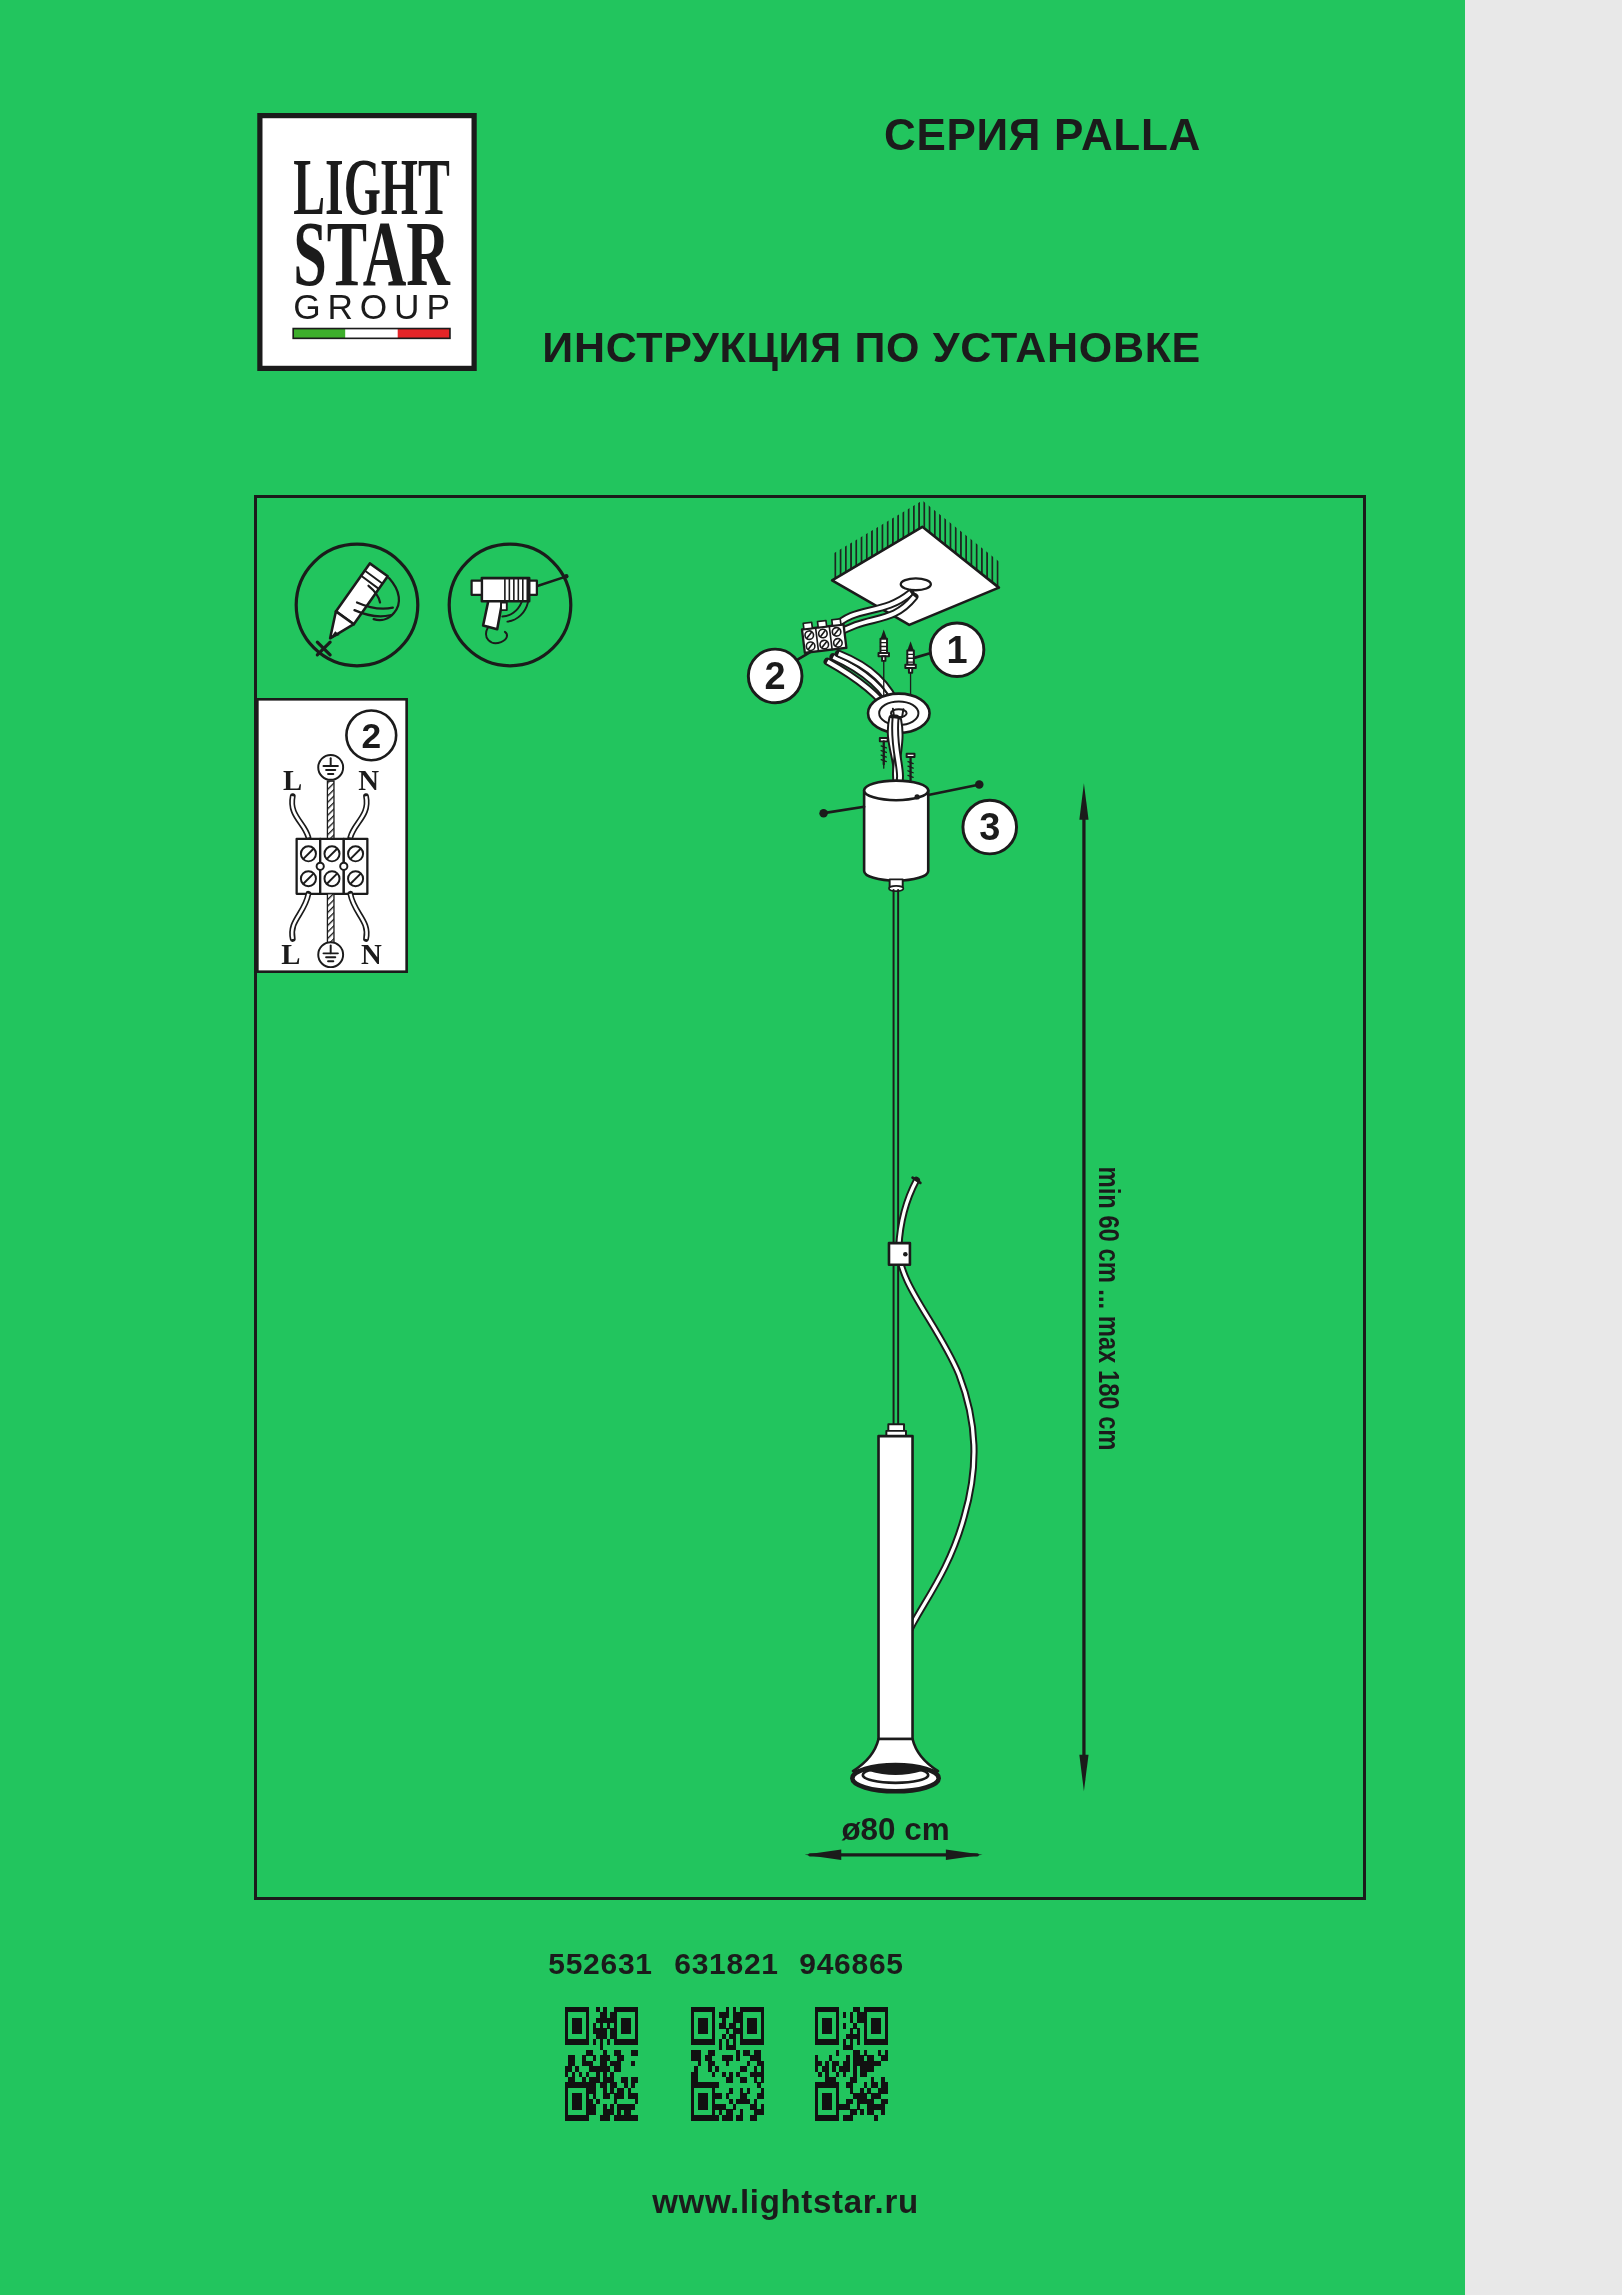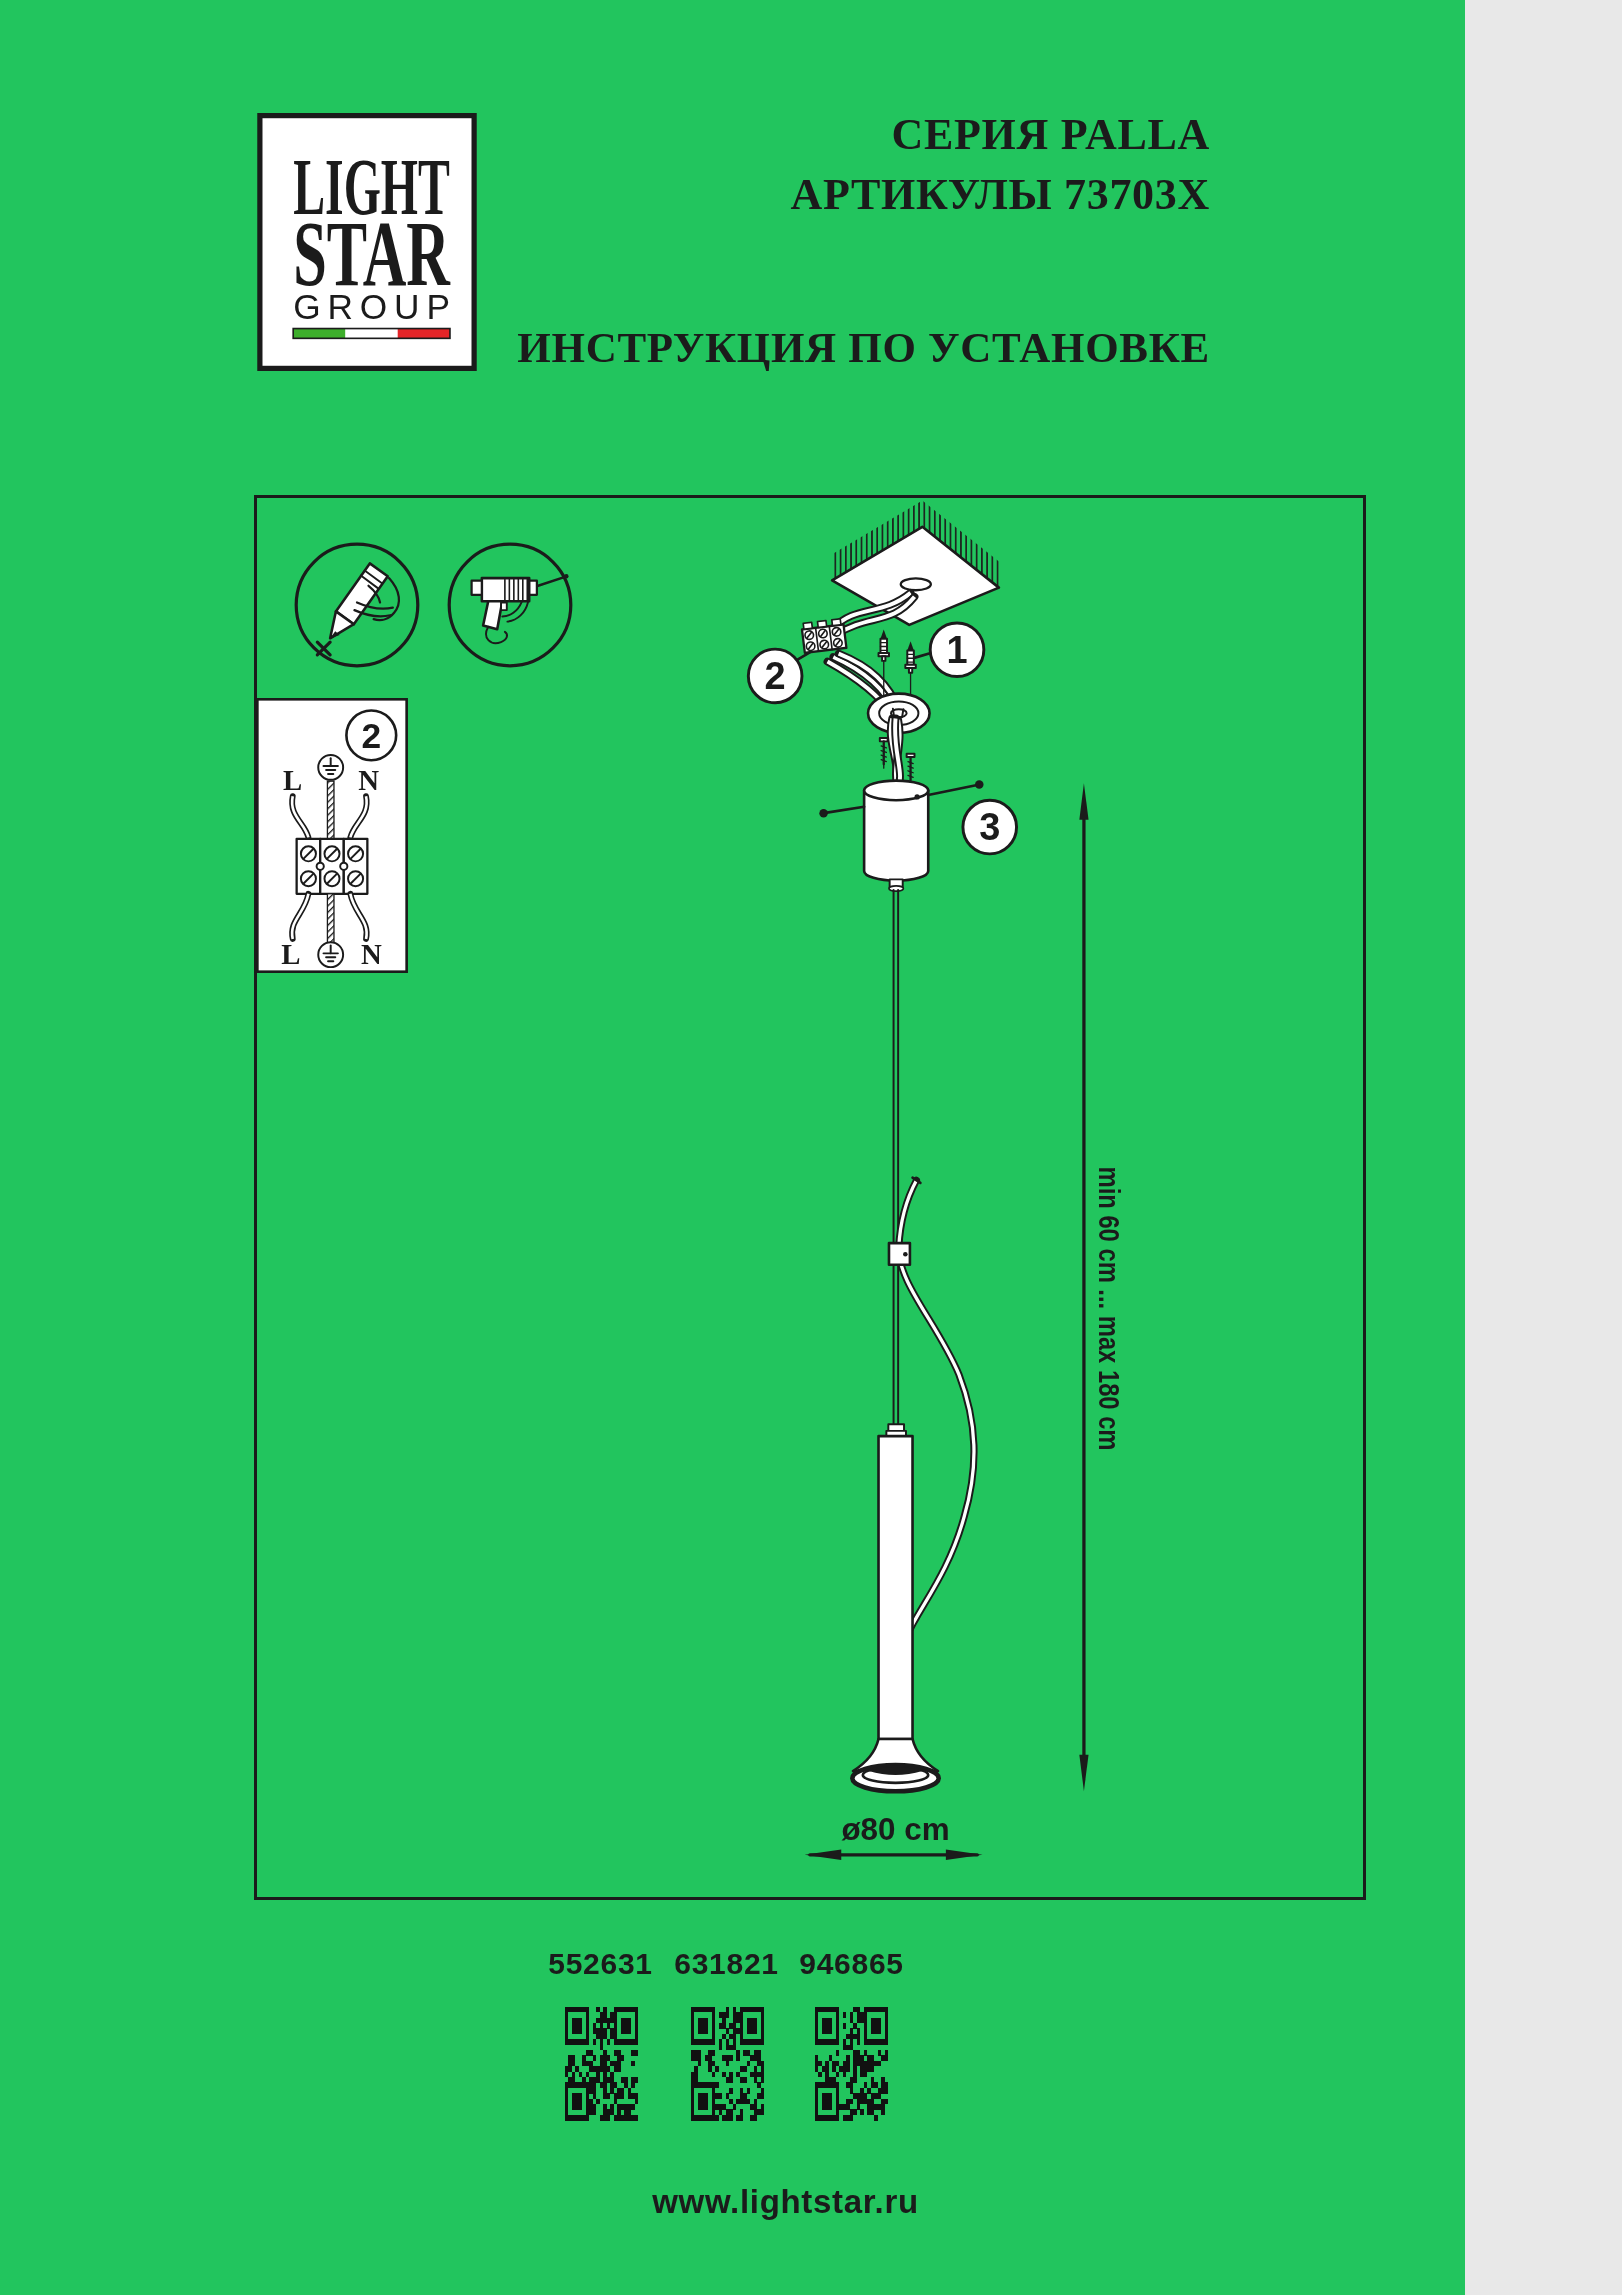--- a/index.html
+++ b/index.html
@@ -2,21 +2,21 @@
 <html style="font-size:10.5px"><head>
 <meta charset="utf-8">
 <style>
   html,body{margin:0;padding:0;background:#e8e8e8;}
   #page{
     position:relative;width:1465px;height:2295px;background:#22c55e;
     font-family:"Liberation Sans",sans-serif;color:#1b1b1b;overflow:hidden;
   }
   .abs{position:absolute;}
   
-  .hline{position:absolute;right:255px;text-align:left;font-weight:bold;line-height:1;letter-spacing:0.7px;white-space:nowrap;font-family:Liberation Serif, serif;}
+  .hline{position:absolute;right:264px;text-align:left;font-weight:bold;line-height:1;letter-spacing:0.7px;white-space:nowrap;}
   .h1{font-size:44px;}
   .h2{font-size:43px;margin-top:45px;}
   
   #diagram-box{left:254px;top:495px;width:1112px;height:1405px;border:3.3px solid #1b1b1b;box-sizing:border-box;}
   #wiring-box{left:256px;top:698px;width:152px;height:275px;}
   svg{display:block;overflow:visible;}
   svg *{vector-effect:none;}
   .ln{stroke:#1b1b1b;fill:none;stroke-linecap:round;stroke-linejoin:round;}
   .wfill{fill:#ffffff;}
   .badge-num{font:bold 58px "Liberation Sans",sans-serif;fill:#1b1b1b;}
@@ -43,21 +43,20 @@
     <text class="logo-sans" x="55" y="315" font-size="54" textLength="240" lengthAdjust="spacing">GROUP</text>
     <g>
       <rect x="55" y="330" width="80" height="15" fill="#3dae2b"></rect>
       <rect x="135" y="330" width="80" height="15" fill="#ffffff"></rect>
       <rect x="215" y="330" width="80" height="15" fill="#e52528"></rect>
       <rect x="55" y="330" width="240" height="15" fill="none" stroke="#1b1b1b" stroke-width="2.5"></rect>
     </g>
   </svg>
 
   <div class="hline h1" style="top:113px">СЕРИЯ PALLA</div>
-  <div class="hline h1" style="top:173px">АРТИКУЛЫ 73703X</div>
   <div class="hline h2" style="top:281px">ИНСТРУКЦИЯ ПО УСТАНОВКЕ</div>
 
   <div id="diagram-box" class="abs">
 
     <svg class="abs" style="left:36px;top:43px" width="128" height="128" viewBox="0 0 200 200">
       <circle class="ln" cx="100" cy="100" r="95" stroke-width="5"></circle>
       <path class="ln wfill" stroke-width="4" d="M 120 35 L 148 55 L 95 130 L 67 110 Z"></path>
       <path class="ln" stroke-width="3" d="M 112 46 L 139 66 M 106 54 L 133 74"></path>
       <path class="ln wfill" stroke-width="4" d="M 67 110 L 95 130 L 58 152 Z"></path>
       <path d="M 58 152 L 66 141 L 73 147 Z" fill="#1b1b1b"></path>

